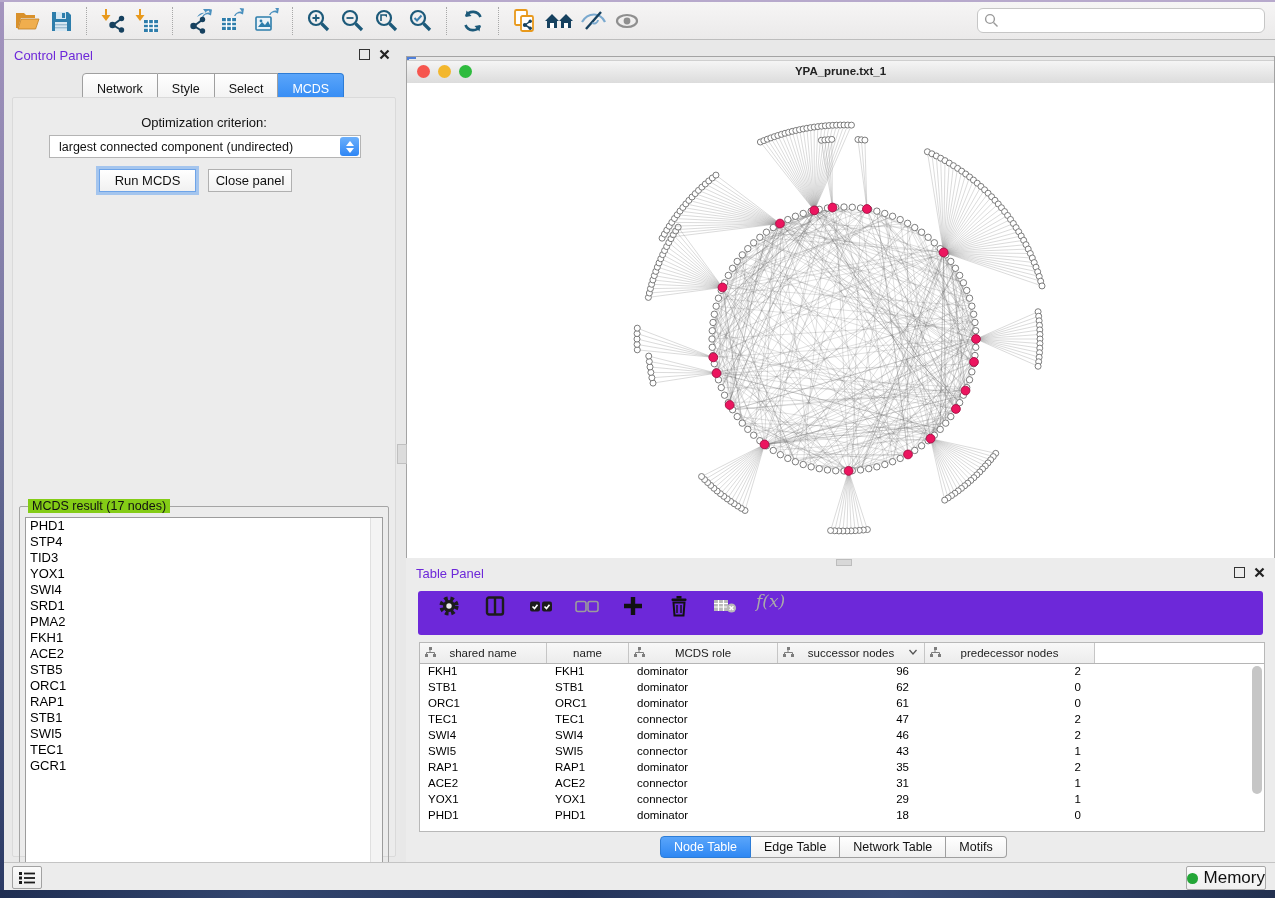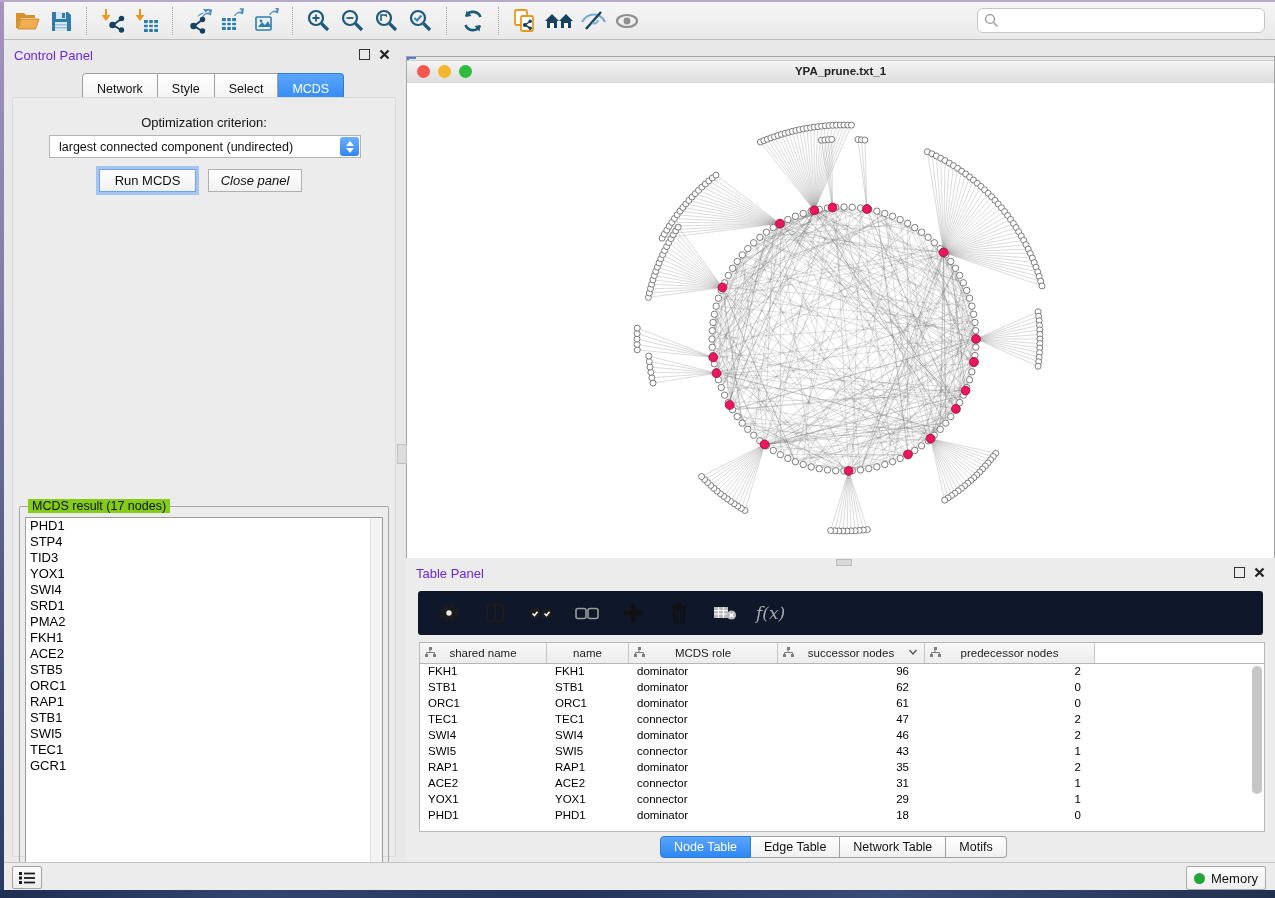--- a/index.html
+++ b/index.html
@@ -44,21 +44,21 @@
       background:linear-gradient(#6cb0fb,#2e86f5);display:flex;flex-direction:column;
       align-items:center;justify-content:center;gap:2px;}
   .arr-up{width:0;height:0;border-left:4px solid transparent;border-right:4px solid transparent;
       border-bottom:5px solid #fff;}
   .arr-dn{width:0;height:0;border-left:4px solid transparent;border-right:4px solid transparent;
       border-top:5px solid #fff;}
   .cp-btn{position:absolute;top:71px;height:23px;background:linear-gradient(#ffffff,#f1f1f1);
       border:1px solid #b0b0b0;border-radius:0;font-size:13px;color:#111;
       display:flex;align-items:center;justify-content:center;font-family:inherit;}
   #run-btn{left:86px;width:97px;box-shadow:0 0 0 3px rgba(105,165,240,.55);border-color:#6ea4e8;}
-  #closepanel-btn{left:195px;width:94px;font-style:italic;}
+  #closepanel-btn{left:195px;width:84px;}
   #mcds-fieldset{position:absolute;left:6px;top:408px;width:368px;height:370px;
       border:1px solid #a5a5a5;border-radius:2px;}
   #mcds-legend{position:absolute;left:8px;top:-8px;background:#84cc16;padding:0 4px;
       font-size:12.5px;color:#111;}
   #mcds-list{position:absolute;left:5px;top:10px;width:356px;height:352px;background:#fff;
       border:1px solid #9c9c9c;overflow:hidden;}
   #mcds-track{position:absolute;right:0;top:0;width:11px;height:100%;background:#f4f4f4;
       border-left:1px solid #e0e0e0;}
   .mcds-item{font-size:13px;line-height:16px;padding-left:4px;color:#000;}
   
@@ -71,22 +71,22 @@
       border-bottom:1px solid #aeaeae;}
   .lights{position:absolute;left:10px;top:4px;display:flex;gap:8px;}
   .light{width:13px;height:13px;border-radius:50%;}
   #nw-title{position:absolute;left:0;top:4px;width:100%;text-align:center;
       font-size:11.5px;font-weight:700;color:#222;}
   #nw-canvas{position:absolute;left:0;top:26px;width:867px;height:490px;background:#fff;}
   
   #table-panel{position:absolute;left:406px;top:558px;width:869px;height:304px;background:#ececec;}
   #tp-grip{position:absolute;left:430px;top:1px;width:14px;height:5px;background:#d8d8d8;
       border:1px solid #bdbdbd;}
-  #tp-toolbar{position:absolute;left:12px;top:33px;width:845px;height:44px;background:#0f172a;
-      border-radius:3px;display:flex;align-items:center;gap:16px;padding-left:16px;box-sizing:border-box;}
+  #tp-toolbar{position:absolute;left:12px;top:33px;width:845px;height:44px;background:#6d28d9;
+      border-radius:3px;display:flex;gap:16px;padding-left:16px;box-sizing:border-box;}
   .tpbtn{width:30px;height:30px;display:flex;align-items:center;justify-content:center;}
   .fx-label{font-family:"DejaVu Serif",serif;font-style:italic;font-size:17px;color:#aaa;}
   #table-box{position:absolute;left:13px;top:84px;width:846px;height:190px;background:#fff;
       border:1px solid #b8b8b8;box-sizing:border-box;overflow:hidden;}
   .thead,.trow{display:grid;grid-template-columns:127px 82px 149px 147px 170px 1fr;}
   .thead{height:20px;border-bottom:1px solid #b5b5b5;}
   .th{position:relative;background:linear-gradient(#f8f8f8,#ececec);border-right:1px solid #c6c6c6;
       font-size:11.5px;color:#222;display:flex;align-items:center;justify-content:center;}
   .th.filler{background:#fff;border-right:none;}
   .th .colicon{position:absolute;left:5px;top:4px;}
@@ -105,21 +105,21 @@
   .tp-tab.active{background:linear-gradient(#5aa5fa,#2e87f3);color:#fff;border-color:#2d7cd6;}
   
   #vsplit-handle{position:absolute;left:397px;top:444px;width:8px;height:18px;background:#dcdcdc;
       border:1px solid #c0c0c0;}
   #status-bar{position:absolute;left:4px;top:862px;width:1271px;height:28px;background:#ececec;
       border-top:1px solid #c4c4c4;}
   #list-btn{position:absolute;left:8px;top:3px;width:28px;height:21px;background:linear-gradient(#fbfbfb,#ededed);
       border:1px solid #a2a2a2;border-radius:2px;display:flex;align-items:center;justify-content:center;}
   #memory-btn{position:absolute;right:9px;top:3px;width:78px;height:22px;background:linear-gradient(#fbfbfb,#efefef);
       border:1px solid #a8a8a8;border-radius:2px;display:flex;align-items:center;justify-content:center;
-      gap:6px;font-size:13px;color:#111;}
+      gap:6px;font-size:17px;color:#111;}
   #memory-dot{width:11px;height:11px;border-radius:50%;}
 </style>
 </head>
 <body>
 
 <div id="app">
   <div id="topline"></div>
 
   <div id="toolbar">
     <span class="tbtn">

